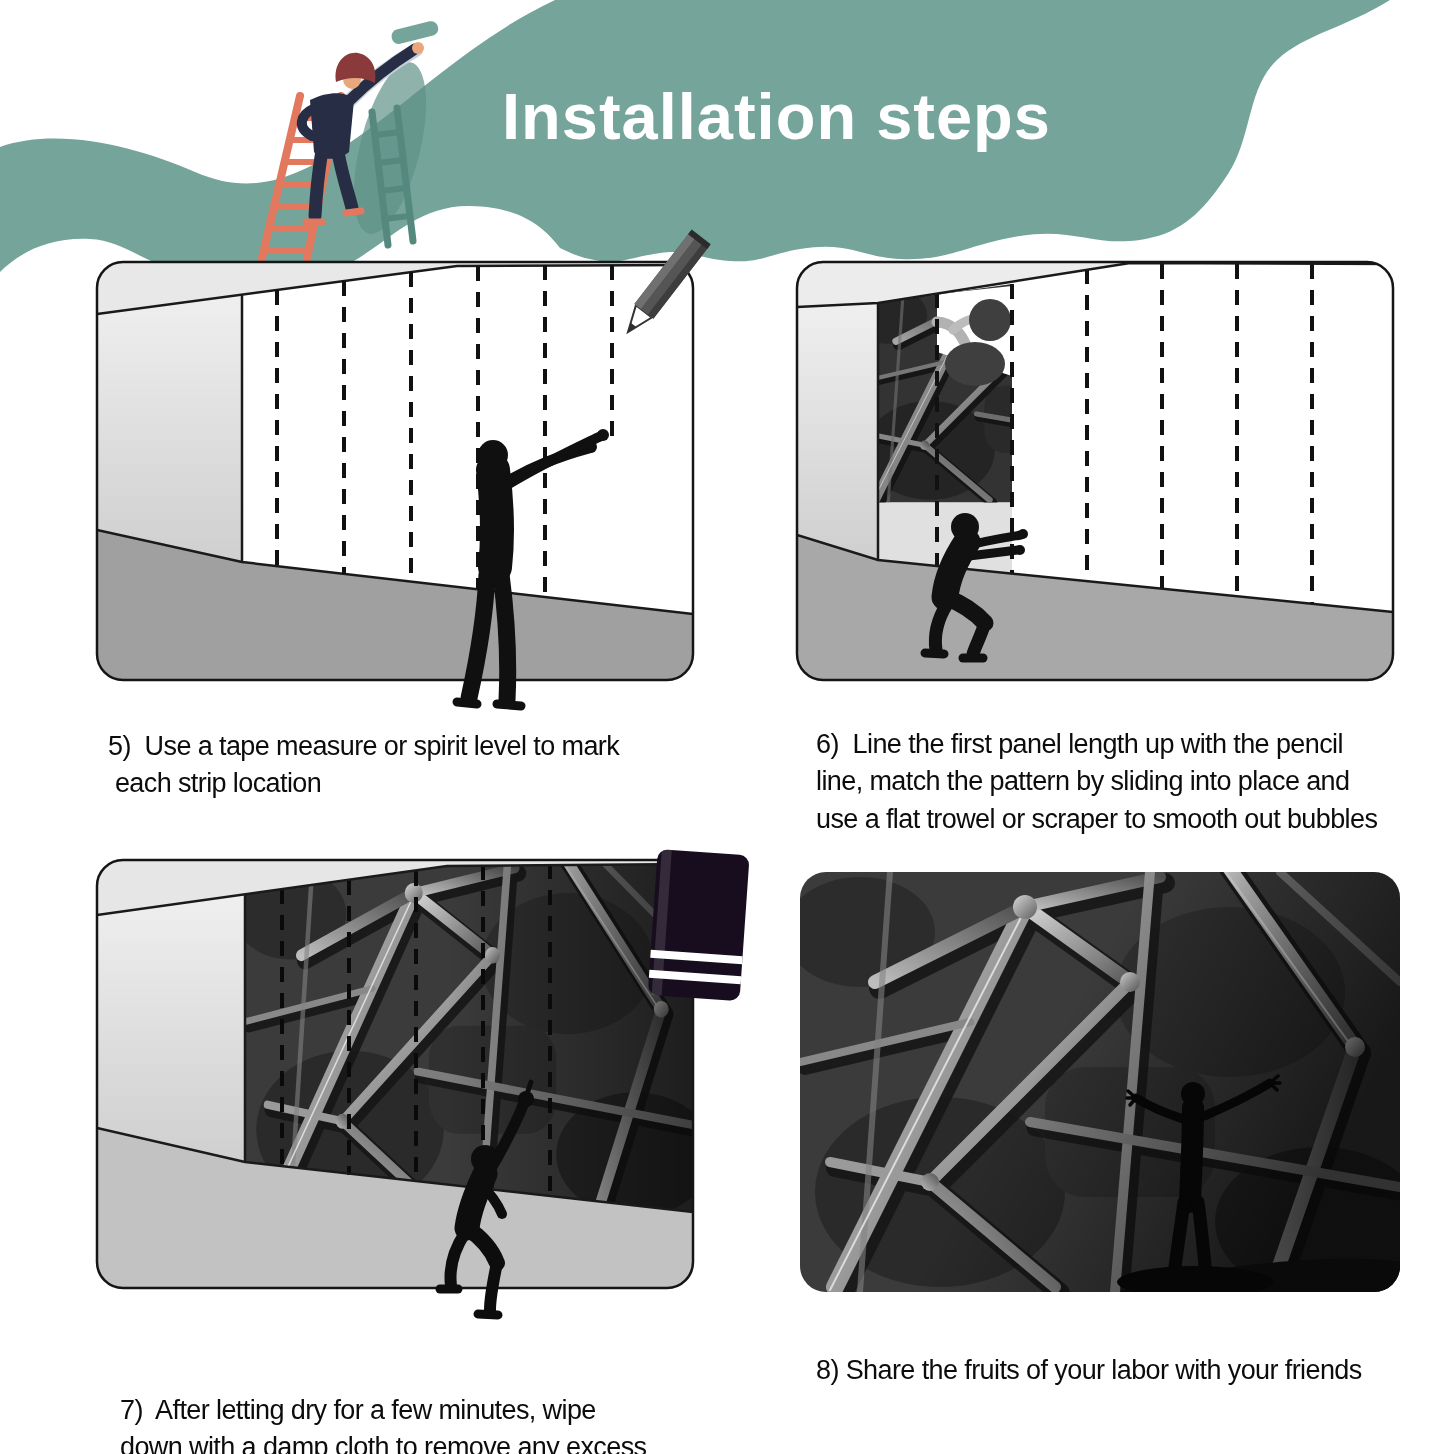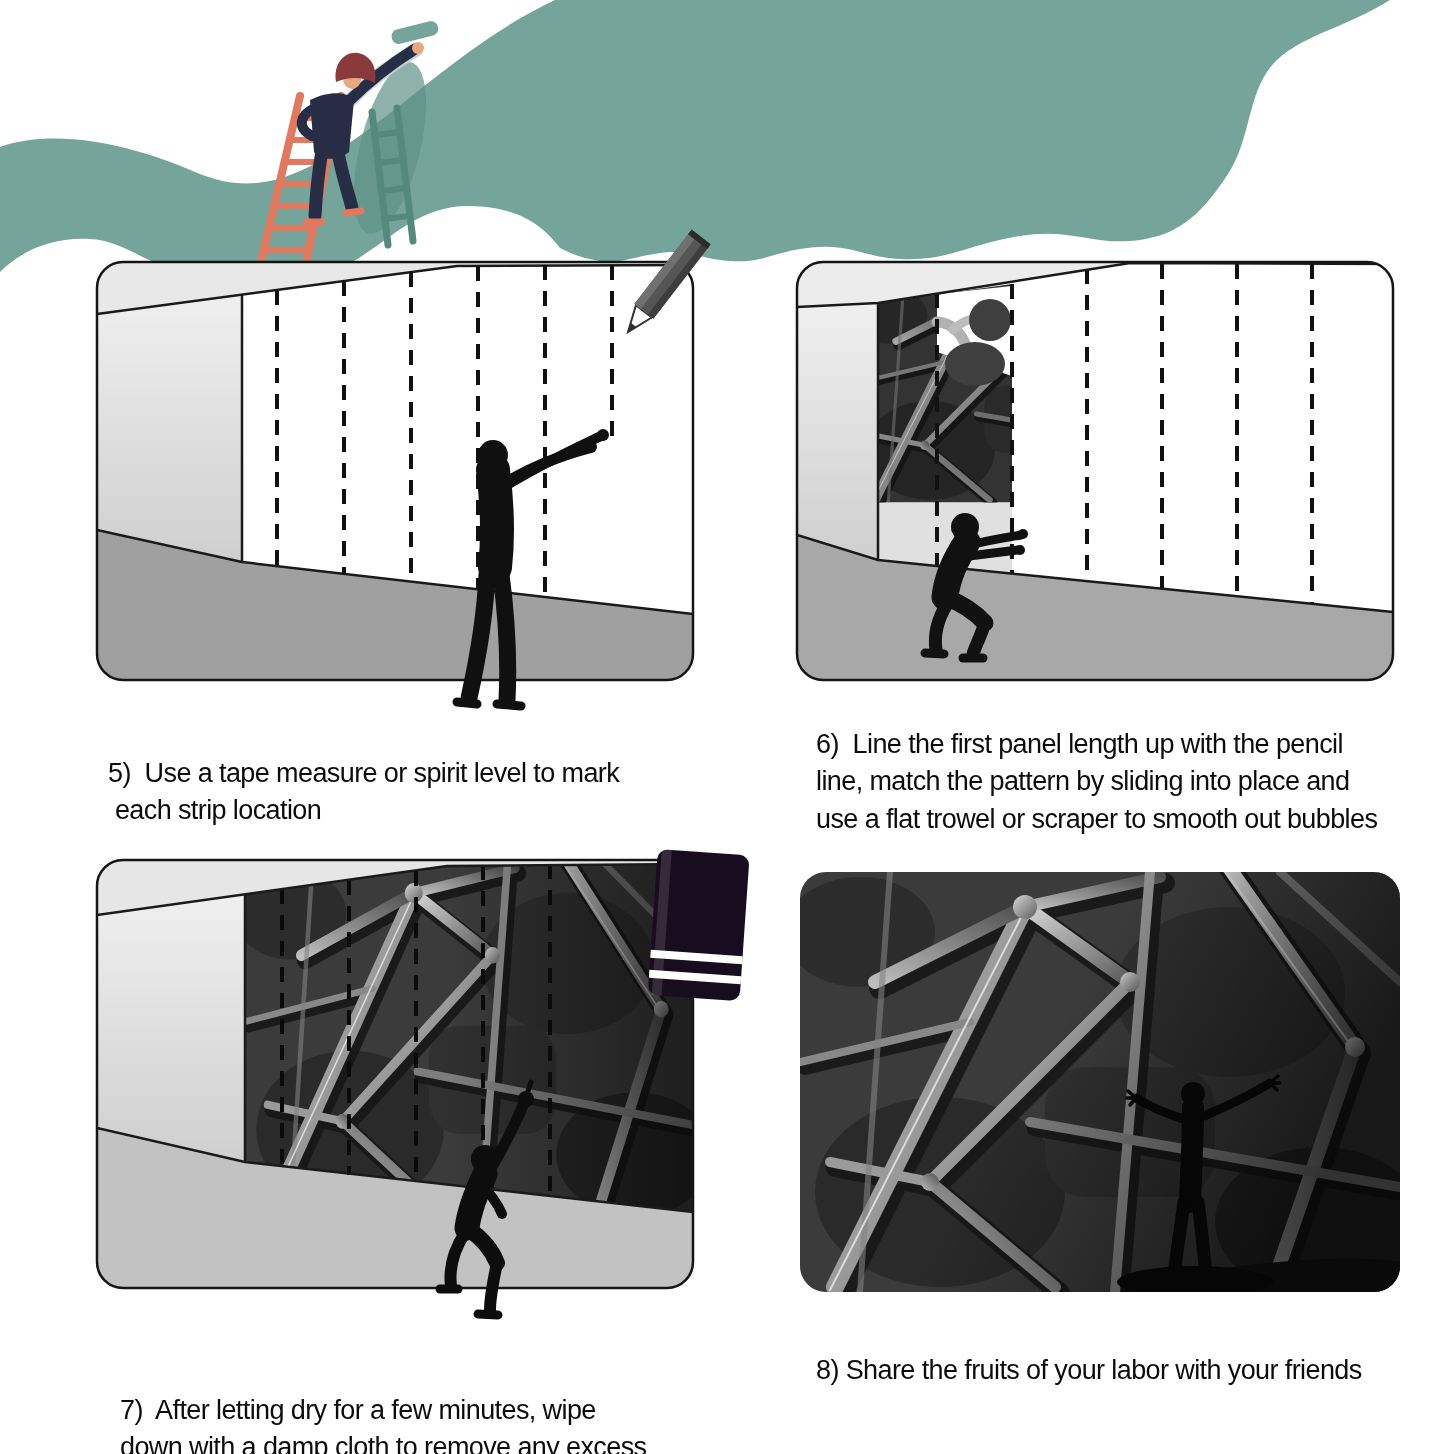--- a/index.html
+++ b/index.html
@@ -4,21 +4,21 @@
 <style>
   html,body{margin:0;padding:0;background:#ffffff;}
   #page{position:relative;width:1439px;height:1454px;background:#fff;overflow:hidden;
         font-family:"Liberation Sans", sans-serif;}
   svg{overflow:visible;display:block;}
   .abs{position:absolute;}
   #title{position:absolute;left:502px;top:84px;width:620px;
          font-size:65px;font-weight:bold;color:#ffffff;letter-spacing:1px;line-height:1;}
   .caption{position:absolute;color:#0c0c0c;font-size:27px;letter-spacing:-0.6px;
            line-height:1.38;white-space:pre-wrap;}
-  #cap5{left:108px;top:728px;width:680px;margin-top:27px;}
+  #cap5{left:108px;top:728px;width:680px;}
   #cap6{left:816px;top:726px;width:680px;}
   #cap7{left:120px;top:1392px;width:680px;}
   #cap8{left:816px;top:1352px;width:680px;white-space:nowrap;}
 </style>
 </head>
 <body>
 
 <div id="page">
 
 <svg width="0" height="0" aria-hidden="true">
@@ -143,20 +143,21 @@
     <circle cx="418" cy="48" r="6" fill="#e8a87e"></circle>
     <ellipse cx="352" cy="79" rx="9" ry="10" fill="#e8a87e"></ellipse>
     <path d="M336,82 C333,62 346,51 358,53 C373,56 377,70 375,83 C362,76 348,77 336,82 Z" fill="#8a3a3a"></path>
     <g transform="translate(415,33) rotate(-14)">
       <rect x="-25" y="-9" width="50" height="17" rx="8" fill="#74a49a" stroke="#ffffff" stroke-width="2.5"></rect>
       <path d="M25,0 C32,6 30,14 22,18 L6,14" stroke="#ffffff" stroke-width="3" fill="none"></path>
     </g>
   </g>
 </svg>
 
+<div id="title">Installation steps</div>
 
 <svg class="abs" style="left:97px;top:262px" width="596" height="418" viewBox="0 0 596 418">
   <defs>
         <clipPath id="p1clip">
           <rect x="0" y="0" width="596" height="418" rx="26"></rect>
         </clipPath>
       </defs>
   <g clip-path="url(#p1clip)">
     <rect width="596" height="418" fill="#ffffff"></rect>
     <polygon points="0,0 596,0 596,3 360,4 0,52" fill="#e8e8e8"></polygon>

